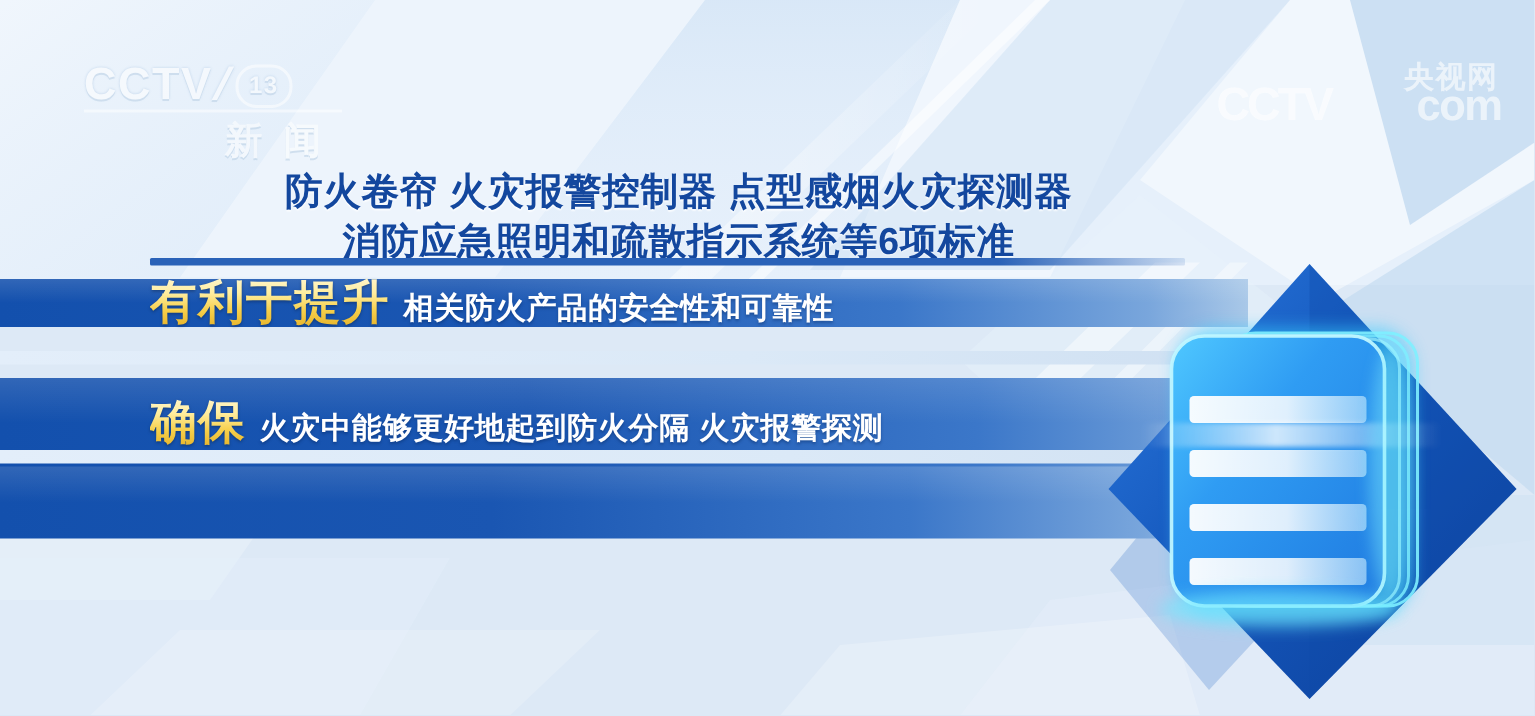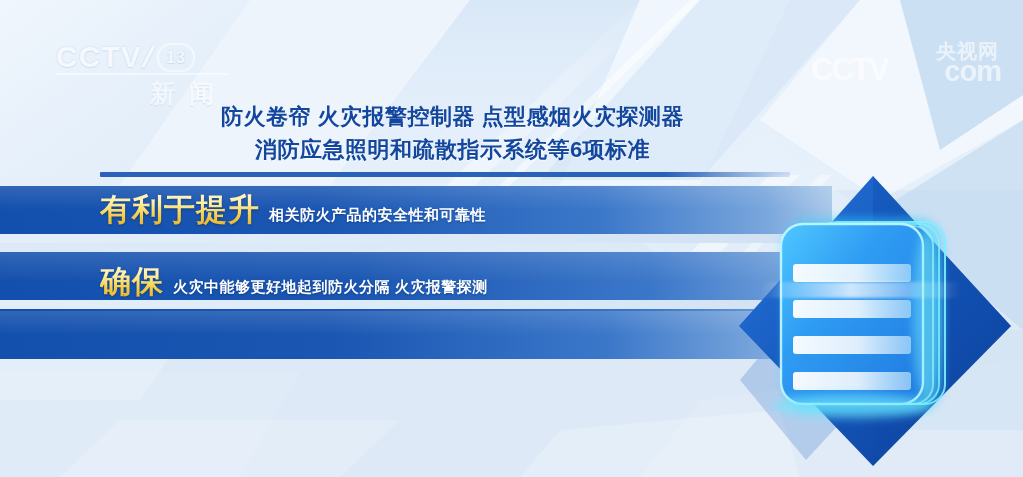--- a/index.html
+++ b/index.html
@@ -31,50 +31,50 @@
   
   .wm{position:absolute;right:22px;top:38px;width:190px;height:46px;opacity:.62;}
   .wm .cn{position:absolute;right:2px;top:0px;font-size:20px;font-weight:bold;
           color:#ffffff;letter-spacing:1px;}
   .wm .com{position:absolute;right:0px;top:17px;font-size:29px;font-weight:bold;
            color:#ffffff;letter-spacing:-1px;}
   .wm .ccv{position:absolute;left:0px;top:14px;font-size:31px;font-weight:bold;
            color:#ffffff;letter-spacing:-2px;}
 
   
-  .headline{position:absolute;left:0;top:100px;width:905px;text-align:center;
-            color:#13479e;font-weight:bold;font-size:22px;line-height:33px;
+  .headline{position:absolute;left:0;top:112px;width:905px;text-align:center;
+            color:#13479e;font-weight:bold;font-size:25px;line-height:33px;
             letter-spacing:.5px;text-shadow:0 1px 1px rgba(255,255,255,.75);}
   .headline .l2{letter-spacing:.5px;}
   .rule-main{position:absolute;left:100px;top:172px;width:690px;height:5px;
              background:linear-gradient(90deg,#2a62b8 0%,#2a62b8 82%,rgba(42,98,184,.15) 100%);
              border-radius:1px;}
 
   
   .bar{position:absolute;left:0;display:flex;align-items:center;
        color:#fff;white-space:nowrap;}
   .bar .in{display:flex;align-items:baseline;padding-left:100px;}
-  .bar1{top:186px;width:832px;height:48px;
+  .bar1{top:186px;width:832px;height:32px;
         background:linear-gradient(90deg,#1350ad 0%,#1a56b2 38%,#3b77c9 72%,#79a6dc 92%,#a9c8e8 100%);}
   .bar2{top:252px;width:880px;height:60px;
         background:linear-gradient(90deg,#1350ad 0%,#1a56b2 40%,#3b77c9 74%,#79a6dc 93%,#a9c8e8 100%);}
   .bar3{top:311px;width:820px;height:48px;
         background:linear-gradient(90deg,#1350ad 0%,#1a56b2 40%,#3b77c9 74%,#79a6dc 93%,#a9c8e8 100%);}
   .bar .shine{position:absolute;left:0;top:0;right:0;height:50%;
         background:linear-gradient(180deg,rgba(255,255,255,.13),rgba(255,255,255,0));
         pointer-events:none;}
 
   .gold{
     font-weight:bold;font-size:31px;letter-spacing:1px;
     background:linear-gradient(180deg,#fff8dc 0%,#ffeea0 34%,#f6cf4a 62%,#e0a81d 100%);
     -webkit-background-clip:text;background-clip:text;
     -webkit-text-fill-color:transparent;color:#f4cf4c;
     filter:drop-shadow(0 1px 1px rgba(0,0,0,.28));
   }
-  .white{font-weight:bold;font-size:15px;color:#ffffff;letter-spacing:.5px;
+  .white{font-weight:bold;font-size:20px;color:#ffffff;letter-spacing:.5px;
          margin-left:9px;text-shadow:0 1px 2px rgba(6,40,95,.45);}
 
   .sep{position:absolute;left:0;height:9px;
        background:linear-gradient(90deg,#e3eefa 0%,#dbe9f7 60%,#cfe0f2 100%);}
   .sep1{top:234px;width:832px;}
   .sep2{top:300px;width:880px;}
 
   
   .doc-wrap{position:absolute;right:2px;top:176px;width:300px;height:301px;}
   .doc-wrap svg{position:absolute;left:0;top:0;}

